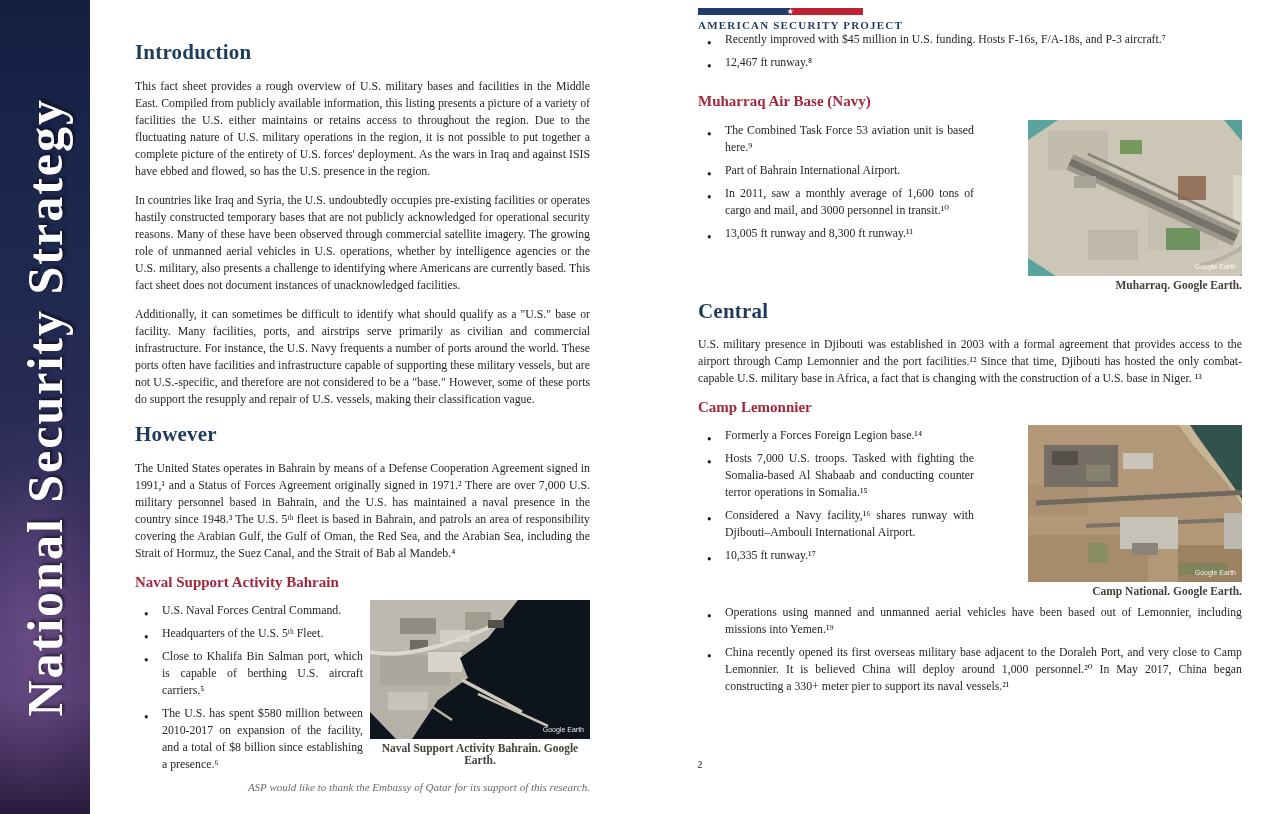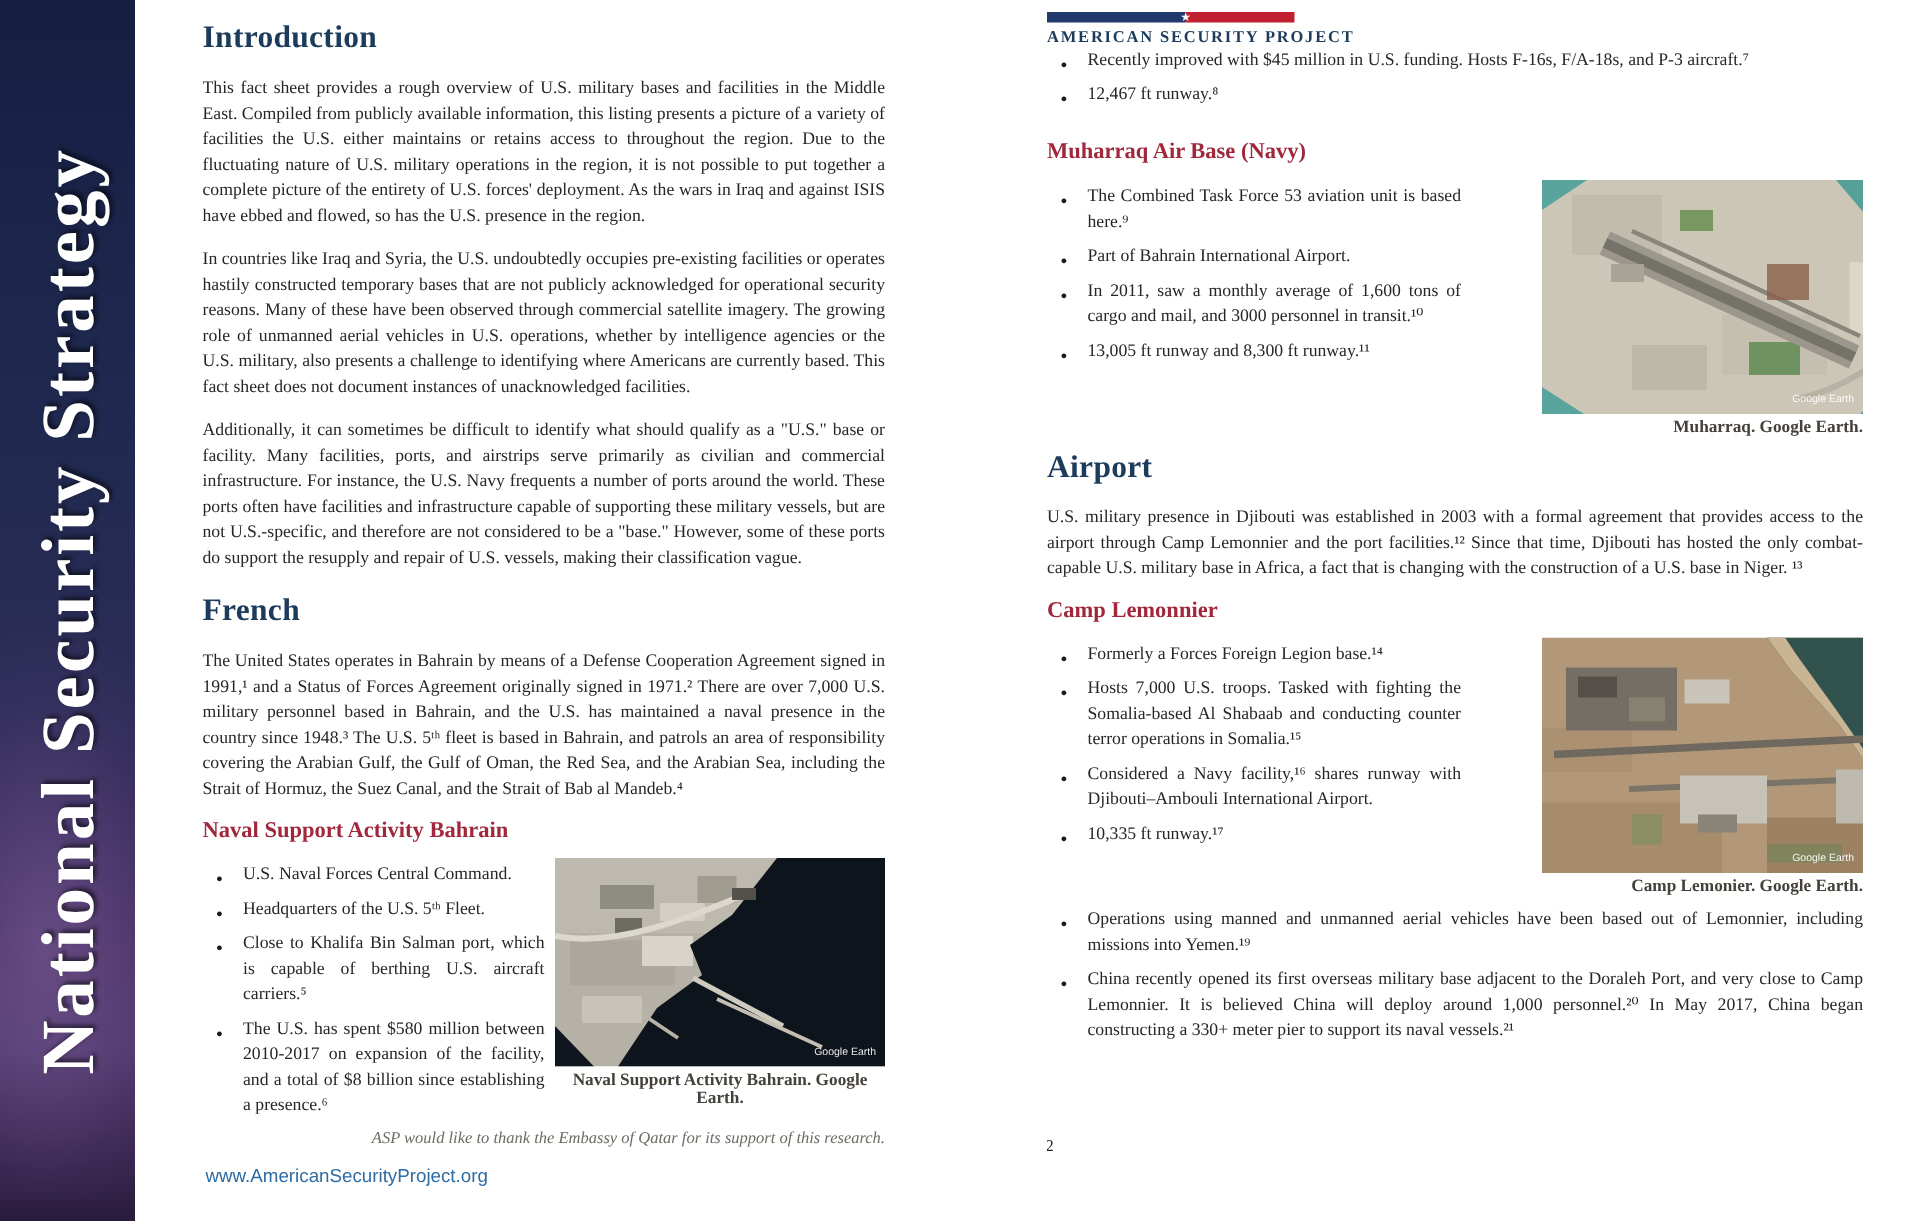--- a/index.html
+++ b/index.html
@@ -45,21 +45,21 @@
   ul.bullets li + li { margin-top:6px; }
   ul.bullets li::before {
     content:"●"; position:absolute; left:9px; top:3px; font-size:7.5px; color:#1a1a1a;
   }
 
   .caption { font-size:11.5px; font-weight:bold; color:#44403a; margin-top:3px; }
 
   
   .page-left {
     position:absolute; left:135px; top:0; width:455px; height:796px;
-    padding-top:12px; overflow:hidden;
+    padding-top:40px; overflow:hidden;
   }
   .page-left .h-country { margin-bottom:13px; }
   .page-left p.body { margin-bottom:12px; }
   #bahrain-heading { margin-top:14px; }
   #nsa-heading { margin-top:10px; margin-bottom:9px; }
 
   .nsa-row { display:flex; justify-content:space-between; }
   .nsa-row ul.bullets { width:228px; padding-top:2px; }
   .figure-nsa { width:220px; }
   .figure-nsa .caption { text-align:center; }
@@ -125,21 +125,21 @@
   <div class="cover-glow"></div>
   <div class="cover-title">National Security Strategy</div>
 </div>
 
 <div class="page-left">
   <div class="h-country">Introduction</div>
   <p class="body">This fact sheet provides a rough overview of U.S. military bases and facilities in the Middle East. Compiled from publicly available information, this listing presents a picture of a variety of facilities the U.S. either maintains or retains access to throughout the region. Due to the fluctuating nature of U.S. military operations in the region, it is not possible to put together a complete picture of the entirety of U.S. forces' deployment. As the wars in Iraq and against ISIS have ebbed and flowed, so has the U.S. presence in the region.</p>
   <p class="body">In countries like Iraq and Syria, the U.S. undoubtedly occupies pre-existing facilities or operates hastily constructed temporary bases that are not publicly acknowledged for operational security reasons. Many of these have been observed through commercial satellite imagery. The growing role of unmanned aerial vehicles in U.S. operations, whether by intelligence agencies or the U.S. military, also presents a challenge to identifying where Americans are currently based. This fact sheet does not document instances of unacknowledged facilities.</p>
   <p class="body">Additionally, it can sometimes be difficult to identify what should qualify as a "U.S." base or facility. Many facilities, ports, and airstrips serve primarily as civilian and commercial infrastructure. For instance, the U.S. Navy frequents a number of ports around the world. These ports often have facilities and infrastructure capable of supporting these military vessels, but are not U.S.-specific, and therefore are not considered to be a "base." However, some of these ports do support the resupply and repair of U.S. vessels, making their classification vague.</p>
 
-  <div class="h-country" id="bahrain-heading">French</div>
+  <div class="h-country" id="bahrain-heading">However</div>
   <p class="body">The United States operates in Bahrain by means of a Defense Cooperation Agreement signed in 1991,¹ and a Status of Forces Agreement originally signed in 1971.² There are over 7,000 U.S. military personnel based in Bahrain, and the U.S. has maintained a naval presence in the country since 1948.³ The U.S. 5ᵗʰ fleet is based in Bahrain, and patrols an area of responsibility covering the Arabian Gulf, the Gulf of Oman, the Red Sea, and the Arabian Sea, including the Strait of Hormuz, the Suez Canal, and the Strait of Bab al Mandeb.⁴</p>
 
   <div class="h-base" id="nsa-heading">Naval Support Activity Bahrain</div>
 
   <div class="nsa-row">
     <ul class="bullets">
       <li>U.S. Naval Forces Central Command.</li>
       <li>Headquarters of the U.S. 5ᵗʰ Fleet.</li>
       <li>Close to Khalifa Bin Salman port, which is capable of berthing U.S. aircraft carriers.⁵</li>
       <li>The U.S. has spent $580 million between 2010-2017 on expansion of the facility, and a total of $8 billion since establishing a presence.⁶</li>
@@ -228,21 +228,21 @@
           <rect x="150" y="56" width="28" height="24" fill="#8a5f4a" opacity="0.8"></rect>
           <rect x="46" y="56" width="22" height="12" fill="#a7a396"></rect>
           <path d="M170,146 C200,140 230,120 246,100" stroke="#b7b2a3" stroke-width="4" fill="none"></path>
         </svg>
         <span class="ge-label">Google Earth</span>
       </div>
       <figcaption class="caption">Muharraq. Google Earth.</figcaption>
     </figure>
   </div>
 
-  <div class="h-country" id="djibouti-heading">Airport</div>
+  <div class="h-country" id="djibouti-heading">Central</div>
   <p class="body">U.S. military presence in Djibouti was established in 2003 with a formal agreement that provides access to the airport through Camp Lemonnier and the port facilities.¹² Since that time, Djibouti has hosted the only combat-capable U.S. military base in Africa, a fact that is changing with the construction of a U.S. base in Niger. ¹³</p>
 
   <div class="h-base" id="camp-heading">Camp Lemonnier</div>
   <div class="col-row">
     <ul class="bullets">
       <li>Formerly a Forces Foreign Legion base.¹⁴</li>
       <li>Hosts 7,000 U.S. troops. Tasked with fighting the Somalia-based Al Shabaab and conducting counter terror operations in Somalia.¹⁵</li>
       <li>Considered a Navy facility,¹⁶ shares runway with Djibouti–Ambouli International Airport.</li>
       <li>10,335 ft runway.¹⁷</li>
     </ul>
@@ -268,21 +268,21 @@
           <rect x="150" y="138" width="50" height="12" fill="#6f8358" opacity="0.6"></rect>
           <g>
             <circle cx="237" cy="16" r="7" fill="#9aa0a6" stroke="#e8eaed" stroke-width="1.5"></circle>
             <circle cx="237" cy="38" r="7" fill="#9aa0a6" stroke="#e8eaed" stroke-width="1.5"></circle>
             <line x1="237" y1="52" x2="237" y2="92" stroke="#d5d7da" stroke-width="2.5"></line>
             <rect x="233" y="64" width="8" height="5" fill="#b6b9bd"></rect>
           </g>
         </svg>
         <span class="ge-label">Google Earth</span>
       </div>
-      <figcaption class="caption">Camp Lemonier. Google Earth.</figcaption>
+      <figcaption class="caption">Camp National. Google Earth.</figcaption>
     </figure>
   </div>
 
   <ul class="bullets full-bullets after-row">
     <li>Operations using manned and unmanned aerial vehicles have been based out of Lemonnier, including missions into Yemen.¹⁹</li>
     <li>China recently opened its first overseas military base adjacent to the Doraleh Port, and very close to Camp Lemonnier. It is believed China will deploy around 1,000 personnel.²⁰ In May 2017, China began constructing a 330+ meter pier to support its naval vessels.²¹</li>
   </ul>
 
   <div class="page-number">2</div>
 </div>

